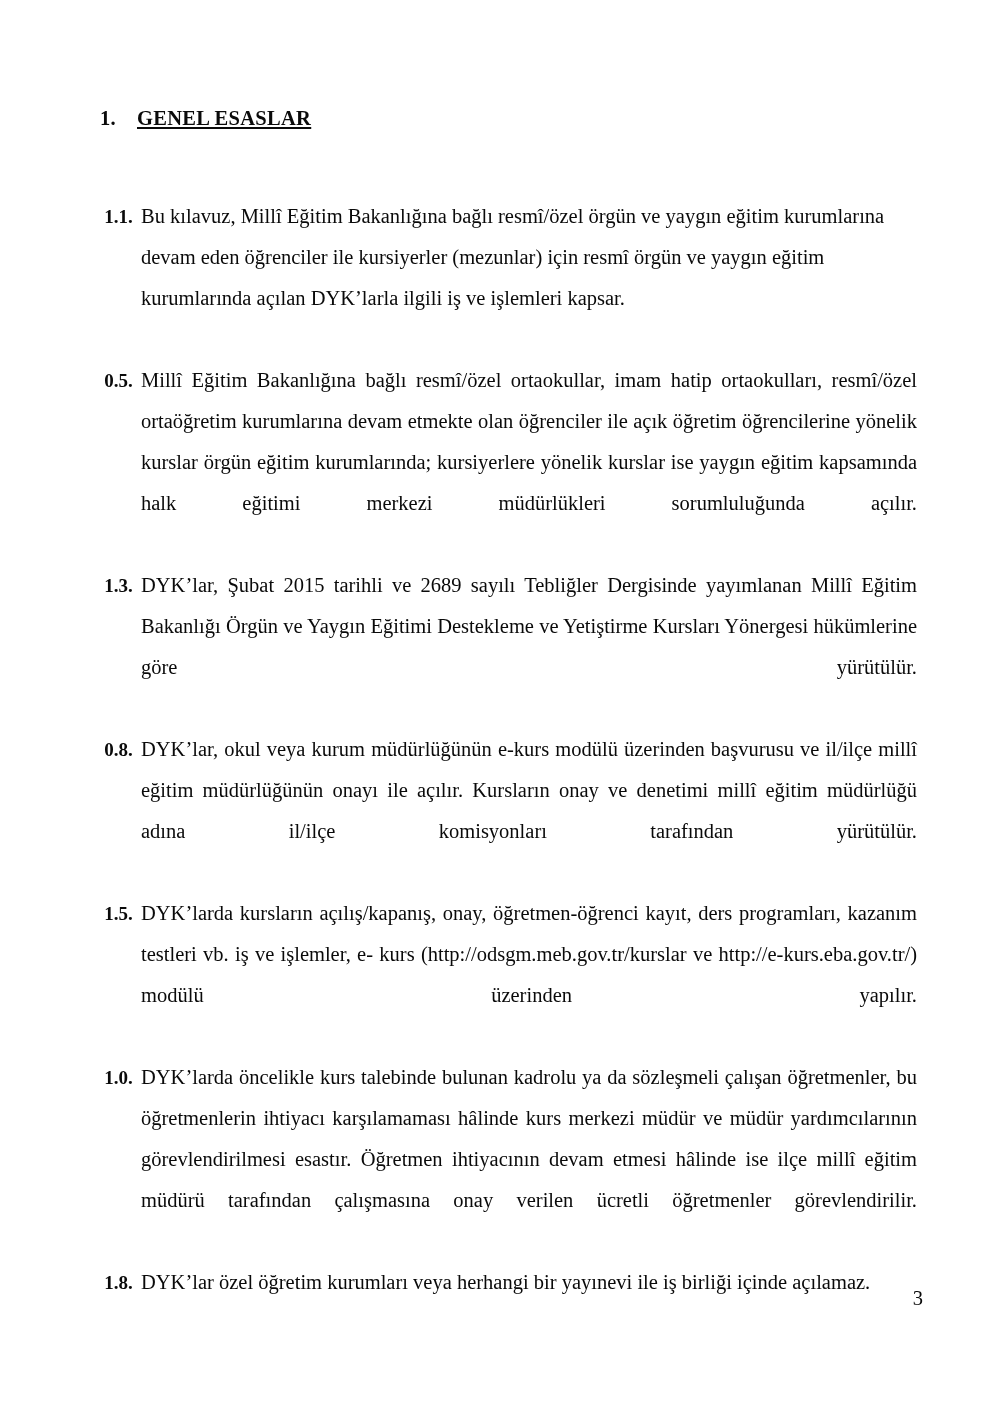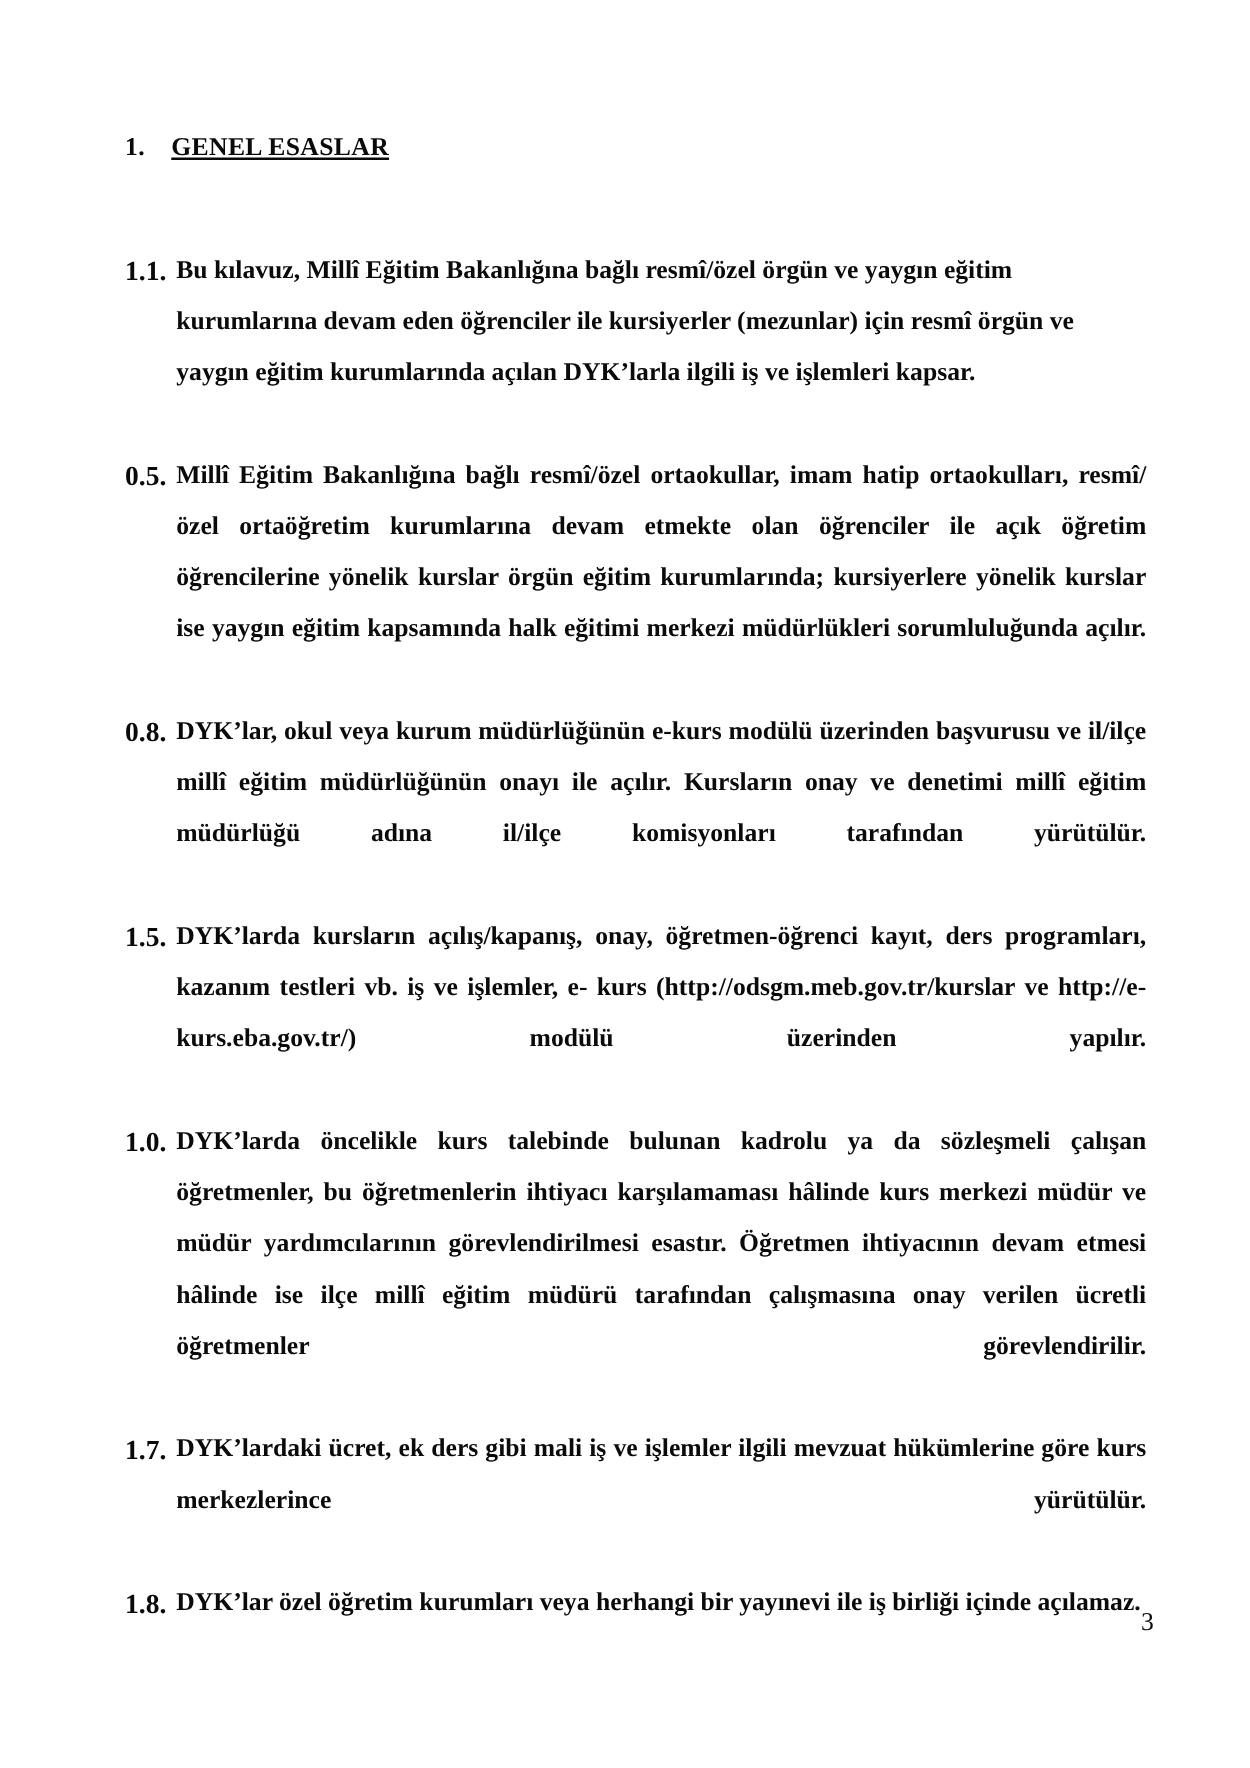--- a/index.html
+++ b/index.html
@@ -47,39 +47,38 @@
     width: 817px;
   }
   .clause {
     display: flex;
     align-items: flex-start;
     margin: 0 0 0 0;
   }
   .clause .num {
     flex: 0 0 auto;
     font-weight: bold;
-    font-size: 22px;
+    font-size: 19px;
     line-height: 41px;
-    text-align: left;
+    text-align: center;
     white-space: nowrap;
   }
   
   .clause .num {
     width: 37px;
   }
   .clause .body {
     flex: 1 1 auto;
     font-size: 20.5px;
     line-height: 41px;
     text-align: justify;
     text-justify: inter-word;
     padding-left: 4px;
     box-sizing: border-box;
     hyphens: none;
-    font-weight: bold;
   }
   
   .clause .body::after {
     content: "";
     display: inline-block;
     width: 100%;
   }
 
   
   .clause.short .body {
@@ -114,40 +113,40 @@
     <div class="clause ragged">
       <span class="num">1.1.</span>
       <span class="body">Bu kılavuz, Millî Eğitim Bakanlığına bağlı resmî/özel örgün ve yaygın eğitim kurumlarına devam eden öğrenciler ile kursiyerler (mezunlar) için resmî örgün ve yaygın eğitim kurumlarında açılan DYK’larla ilgili iş ve işlemleri kapsar.</span>
     </div>
 
     <div class="clause">
       <span class="num">0.5.</span>
       <span class="body">Millî Eğitim Bakanlığına bağlı resmî/özel ortaokullar, imam hatip ortaokulları, resmî/özel ortaöğretim kurumlarına devam etmekte olan öğrenciler ile açık öğretim öğrencilerine yönelik kurslar örgün eğitim kurumlarında; kursiyerlere yönelik kurslar ise yaygın eğitim kapsamında halk eğitimi merkezi müdürlükleri sorumluluğunda açılır.</span>
     </div>
 
+    <div class="clause">
+      <span class="num">1.3.</span>
+      <span class="body">DYK’lar, Şubat 2015 tarihli ve 2689 sayılı Tebliğler Dergisinde yayımlanan Millî Eğitim Bakanlığı Örgün ve Yaygın Eğitimi Destekleme ve Yetiştirme Kursları Yönergesi hükümlerine göre yürütülür.</span>
+    </div>
 
     <div class="clause">
       <span class="num">0.8.</span>
       <span class="body">DYK’lar, okul veya kurum müdürlüğünün e-kurs modülü üzerinden başvurusu ve il/ilçe millî eğitim müdürlüğünün onayı ile açılır. Kursların onay ve denetimi millî eğitim müdürlüğü adına il/ilçe komisyonları tarafından yürütülür.</span>
     </div>
 
     <div class="clause">
       <span class="num">1.5.</span>
       <span class="body">DYK’larda kursların açılış/kapanış, onay, öğretmen-öğrenci kayıt, ders programları, kazanım testleri vb. iş ve işlemler, e- kurs (http://odsgm.meb.gov.tr/kurslar ve http://e-kurs.eba.gov.tr/) modülü üzerinden yapılır.</span>
     </div>
 
     <div class="clause">
       <span class="num">1.0.</span>
       <span class="body">DYK’larda öncelikle kurs talebinde bulunan kadrolu ya da sözleşmeli çalışan öğretmenler, bu öğretmenlerin ihtiyacı karşılamaması hâlinde kurs merkezi müdür ve müdür yardımcılarının görevlendirilmesi esastır. Öğretmen ihtiyacının devam etmesi hâlinde ise ilçe millî eğitim müdürü tarafından çalışmasına onay verilen ücretli öğretmenler görevlendirilir.</span>
     </div>
 
-    <div class="clause">
-      <span class="num">1.7.</span>
-      <span class="body">DYK’lardaki ücret, ek ders gibi mali iş ve işlemler ilgili mevzuat hükümlerine göre kurs merkezlerince yürütülür.</span>
-    </div>
 
     <div class="clause short">
       <span class="num">1.8.</span>
       <span class="body">DYK’lar özel öğretim kurumları veya herhangi bir yayınevi ile iş birliği içinde açılamaz.</span>
     </div>
 
   </div>
 
   <div class="page-number">3</div>
 

